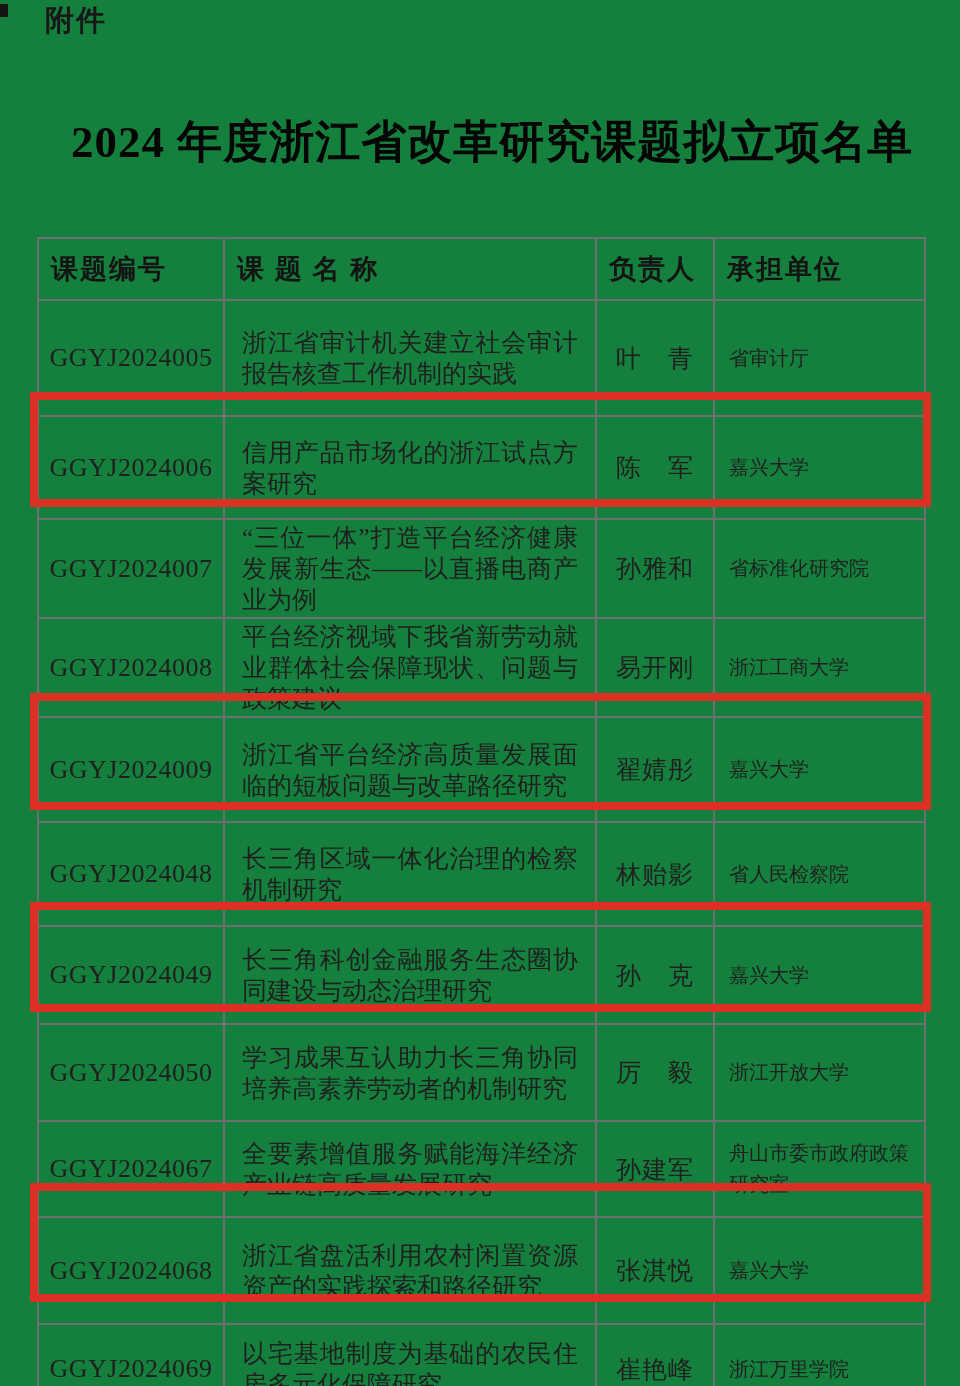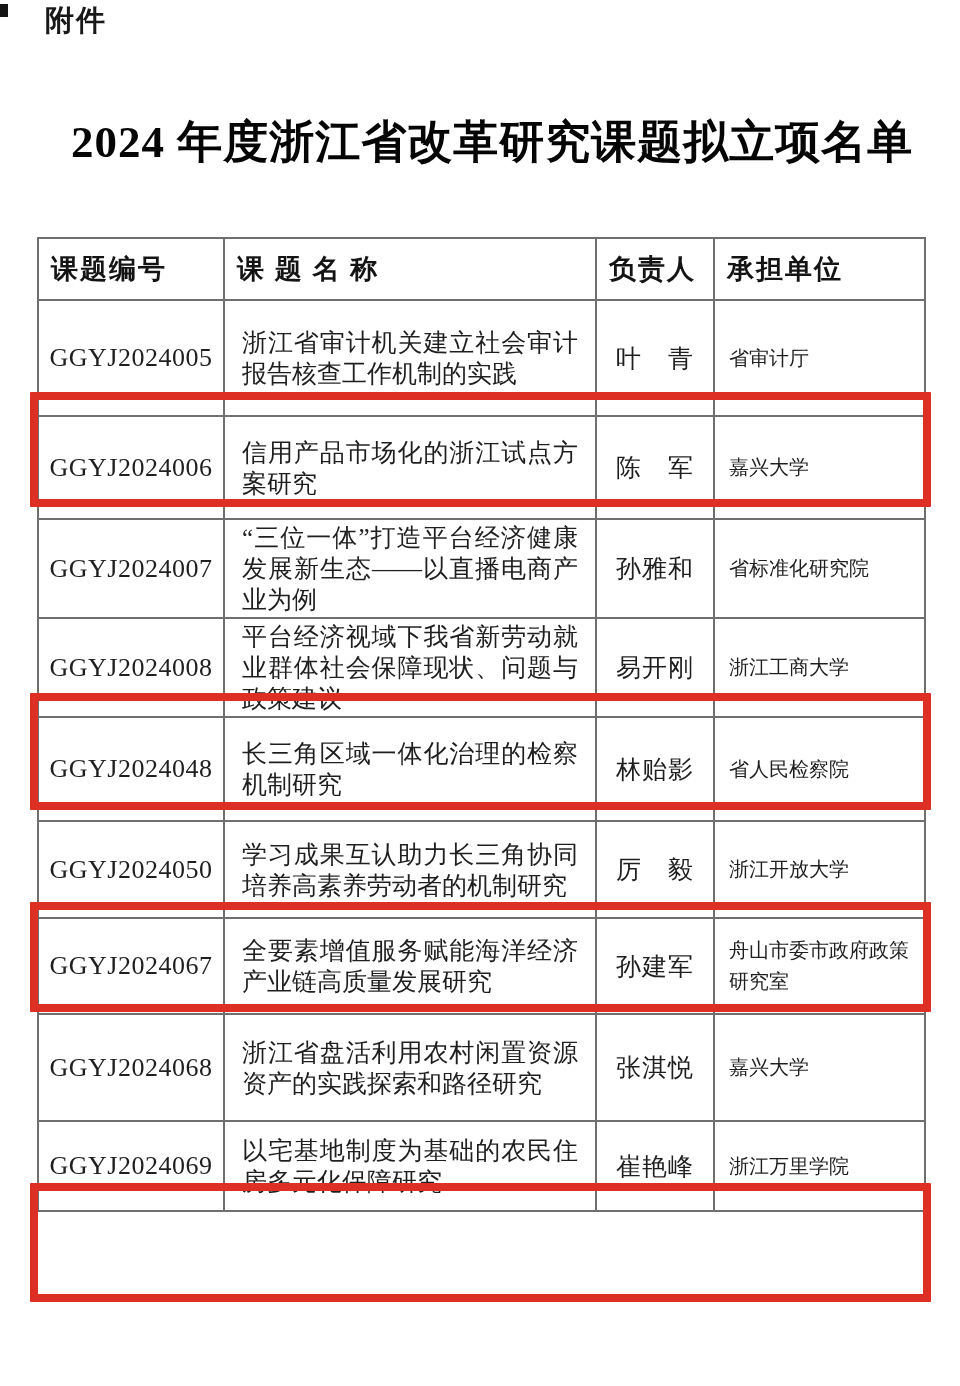--- a/index.html
+++ b/index.html
@@ -1,18 +1,18 @@
 <!DOCTYPE html>
 <html><head>
 <meta charset="utf-8">
 <style>
   html,body { margin:0; padding:0; background:#d9d9d9; }
   .page {
     position:relative; width:960px; height:1386px;
-    background:#ffffff; overflow:hidden;
+    background:#15803d; overflow:hidden;
     font-family:"Liberation Serif", serif; color:#1f1f1f;
   }
   .corner-mark { position:absolute; left:0; top:4px; width:8px; height:13px; background:#151515; }
   .attachment {
     position:absolute; left:45px; top:1px;
     font-family:"Liberation Sans", sans-serif;
     font-size:29px; font-weight:700; letter-spacing:2px; color:#181818;
   }
   .title {
     position:absolute; top:100px; left:0; width:100%; margin:12px;
@@ -85,25 +85,37 @@
             <td class="c-title">“三位一体”打造平台经济健康发展新生态——以直播电商产业为例</td>
             <td class="c-leader">孙雅和</td>
             <td class="c-unit">省标准化研究院</td>
           </tr>
           <tr style="height: 93px;">
             <td class="c-id">GGYJ2024008</td>
             <td class="c-title">平台经济视域下我省新劳动就业群体社会保障现状、问题与政策建议</td>
             <td class="c-leader">易开刚</td>
             <td class="c-unit">浙江工商大学</td>
           </tr>
+          <tr style="height: 105px;">
+            <td class="c-id">GGYJ2024009</td>
+            <td class="c-title">浙江省平台经济高质量发展面临的短板问题与改革路径研究</td>
+            <td class="c-leader">翟婧彤</td>
+            <td class="c-unit">嘉兴大学</td>
+          </tr>
           <tr style="height: 104px;">
             <td class="c-id">GGYJ2024048</td>
             <td class="c-title">长三角区域一体化治理的检察机制研究</td>
             <td class="c-leader">林贻影</td>
             <td class="c-unit">省人民检察院</td>
+          </tr>
+          <tr style="height: 98px;">
+            <td class="c-id">GGYJ2024049</td>
+            <td class="c-title">长三角科创金融服务生态圈协同建设与动态治理研究</td>
+            <td class="c-leader">孙　克</td>
+            <td class="c-unit">嘉兴大学</td>
           </tr>
           <tr style="height: 97px;">
             <td class="c-id">GGYJ2024050</td>
             <td class="c-title">学习成果互认助力长三角协同培养高素养劳动者的机制研究</td>
             <td class="c-leader">厉　毅</td>
             <td class="c-unit">浙江开放大学</td>
           </tr>
           <tr style="height: 92px; margin-left: 44px;">
             <td class="c-id">GGYJ2024067</td>
             <td class="c-title">全要素增值服务赋能海洋经济产业链高质量发展研究</td>

